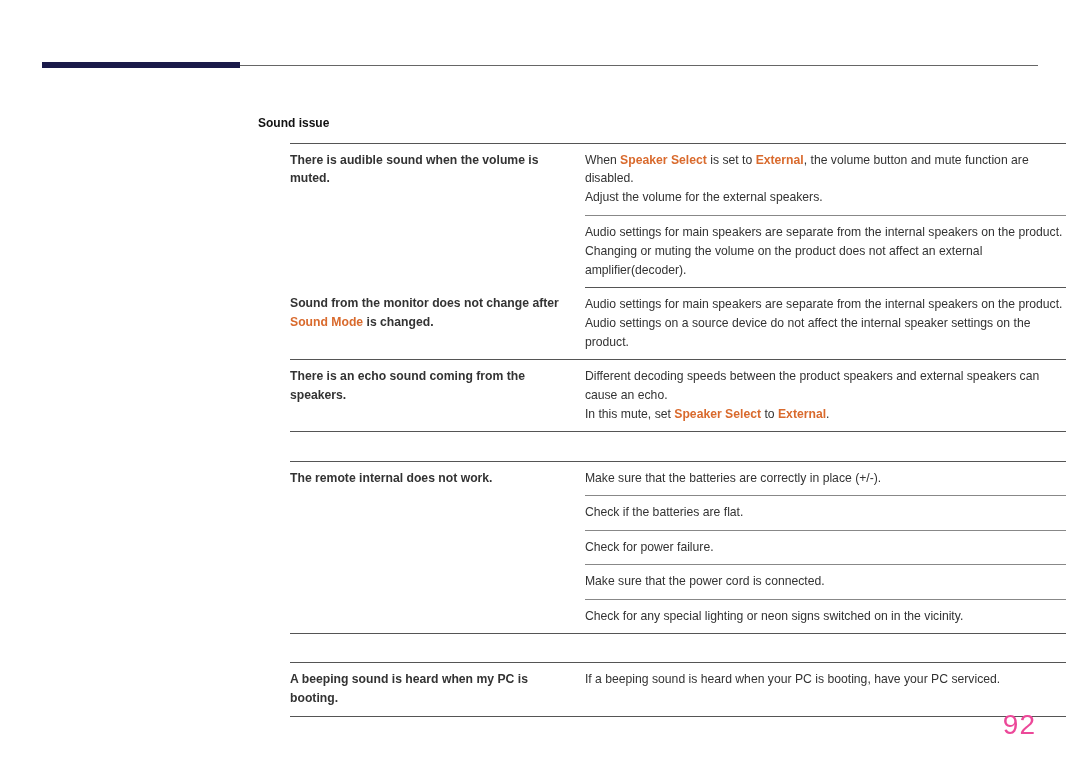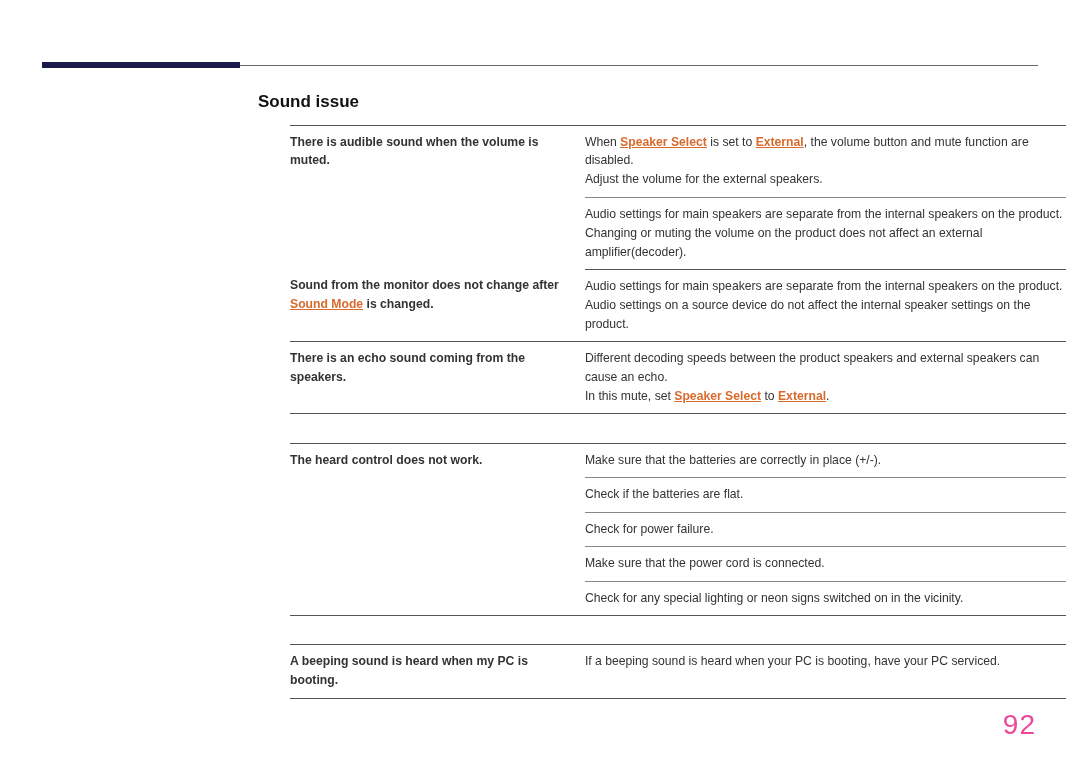--- a/index.html
+++ b/index.html
@@ -26,24 +26,25 @@
     right: 42px;
     border-top: 1px solid #666;
   }
   .content {
     position: absolute;
     top: 92px;
     left: 258px;
     right: 46px;
   }
   .section-heading {
-    font-size: 17px;
+    font-size: 12px;
     font-weight: 700;
     color: #111;
     margin-bottom: 12px;
+    margin-top: 24px;
   }
   .section {
     margin-bottom: 28px;
   }
   table {
     width: 100%;
     border-collapse: collapse;
     margin-left: 32px;
   }
   td {
@@ -65,21 +66,21 @@
   tr.rule td {
     border-bottom: 1px solid #555;
     padding: 0;
     height: 1px;
   }
   tr.rule-inner td.right {
     border-bottom: 1px solid #888;
     padding: 0;
     height: 1px;
   }
-  .hl { color: #d96a2d; font-weight: 700; text-decoration: underline; }
+  .hl { color: #d96a2d; font-weight: 700; }
   .page-num {
     position: absolute;
     bottom: 22px;
     right: 44px;
     font-size: 28px;
     color: #ec4899;
     font-weight: 300;
     letter-spacing: 1px;
   }
 </style>
@@ -149,21 +150,21 @@
   </div>
 
   <div class="section">
     <table>
       <tbody>
           <tr class="rule">
             <td class="left"></td>
             <td class="right"></td>
           </tr>
       <tr>
-        <td class="left" rowspan="9">The heard control does not work.</td>
+        <td class="left" rowspan="9">The remote internal does not work.</td>
         <td class="right">Make sure that the batteries are correctly in place (+/-).</td>
       </tr>
       <tr class="rule-inner">
             <td class="right"></td>
           </tr>
       <tr>
             <td class="right">Check if the batteries are flat.</td>
           </tr>
       <tr class="rule-inner">
             <td class="right"></td>

